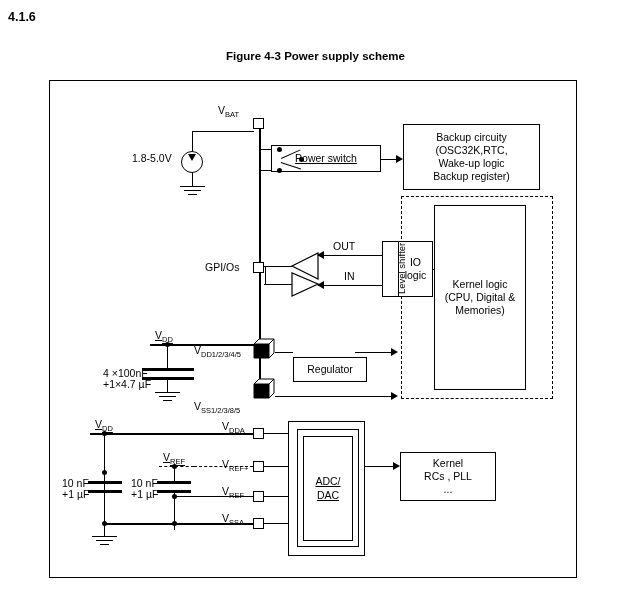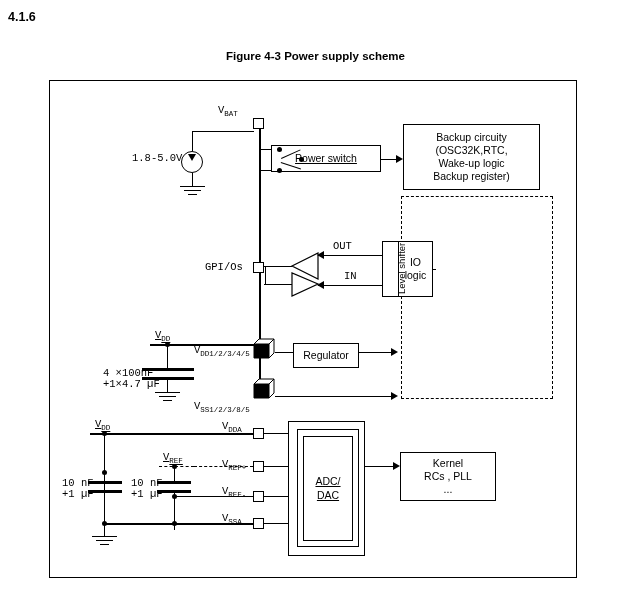--- a/index.html
+++ b/index.html
@@ -58,21 +58,21 @@
     border: 1px dashed #000;
     background: transparent;
     z-index: 3;
   }
   .hline { position: absolute; height: 0; border-top: 1px solid #000; z-index: 4; }
   .vline { position: absolute; width: 0; border-left: 1px solid #000; z-index: 4; }
   .thick { border-top-width: 2px; }
   .vthick { border-left-width: 2px; }
   .lbl {
     position: absolute;
-    font-family: Liberation Mono, monospace;
+    font-family: Liberation Sans, sans-serif;
     font-size: 10.5px;
     white-space: nowrap;
     z-index: 7;
   }
   .lbl sub { font-size: 7.5px; }
   .pad {
     position: absolute;
     width: 11px; height: 11px;
     border: 1px solid #000; background: #fff;
     z-index: 7;
@@ -194,20 +194,25 @@
 
   <div class="box" style="left:403px; top:124px; width:137px; height:66px; flex-direction:column;">
     <span>Backup circuity</span>
     <span>(OSC32K,RTC,</span>
     <span>Wake-up logic</span>
     <span>Backup register)</span>
   </div>
 
   <div class="dashbox" style="left:401px; top:196px; width:152px; height:203px;"></div>
 
+  <div class="box" style="left:434px; top:205px; width:92px; height:185px; flex-direction:column;">
+    <span>Kernel logic</span>
+    <span>(CPU, Digital &amp;</span>
+    <span>Memories)</span>
+  </div>
 
   <div class="lbl" style="left:205px; top:261px;">GPI/Os</div>
   <div class="pad" style="left:253px; top:262px;"></div>
 
   <div class="tri-l" style="left:290px; top:252px; border-right:26px solid #fff; border-top:13px solid transparent; border-bottom:13px solid transparent;"></div>
   <svg width="30" height="30" viewBox="0 0 30 30" style="position:absolute; left:290px; top:252px; z-index:6;">
     <polygon points="28,1 28,27 2,14" fill="#ffffff" stroke="#000000" stroke-width="1.2"></polygon>
   </svg>
   <svg width="30" height="26" viewBox="0 0 30 26" style="position:absolute; left:290px; top:272px; z-index:6;">
     <polygon points="2,1 2,24 28,12" fill="#ffffff" stroke="#000000" stroke-width="1.2"></polygon>
@@ -258,21 +263,21 @@
     <span>V</span><sub>DD1/2/3/4/5</sub>
   </div>
   <svg width="22" height="22" viewBox="0 0 22 22" style="position:absolute; left:253px; top:338px; z-index:7;">
     <polygon points="1,6 6,1 21,1 21,15 16,20 1,20" fill="#ffffff" stroke="#000000" stroke-width="1"></polygon>
     <polyline points="1,6 16,6 21,1" fill="none" stroke="#000000" stroke-width="1"></polyline>
     <line x1="16" y1="6" x2="16" y2="20" stroke="#000000" stroke-width="1"></line>
     <rect x="1" y="6" width="15" height="14" fill="#000000"></rect>
   </svg>
 
   <div class="hline" style="left:275px; top:352px; width:18px;"></div>
-  <div class="box" style="left:293px; top:343px; width:66px; height:25px;">
+  <div class="box" style="left:293px; top:357px; width:74px; height:25px;">
     <span>Regulator</span>
   </div>
   <div class="hline" style="left:355px; top:352px; width:38px;"></div>
   <div class="arrow-r" style="left:391px; top:348px;"></div>
 
   <svg width="22" height="22" viewBox="0 0 22 22" style="position:absolute; left:253px; top:378px; z-index:7;">
     <polygon points="1,6 6,1 21,1 21,15 16,20 1,20" fill="#ffffff" stroke="#000000" stroke-width="1"></polygon>
     <polyline points="1,6 16,6 21,1" fill="none" stroke="#000000" stroke-width="1"></polyline>
     <line x1="16" y1="6" x2="16" y2="20" stroke="#000000" stroke-width="1"></line>
     <rect x="1" y="6" width="15" height="14" fill="#000000"></rect>

